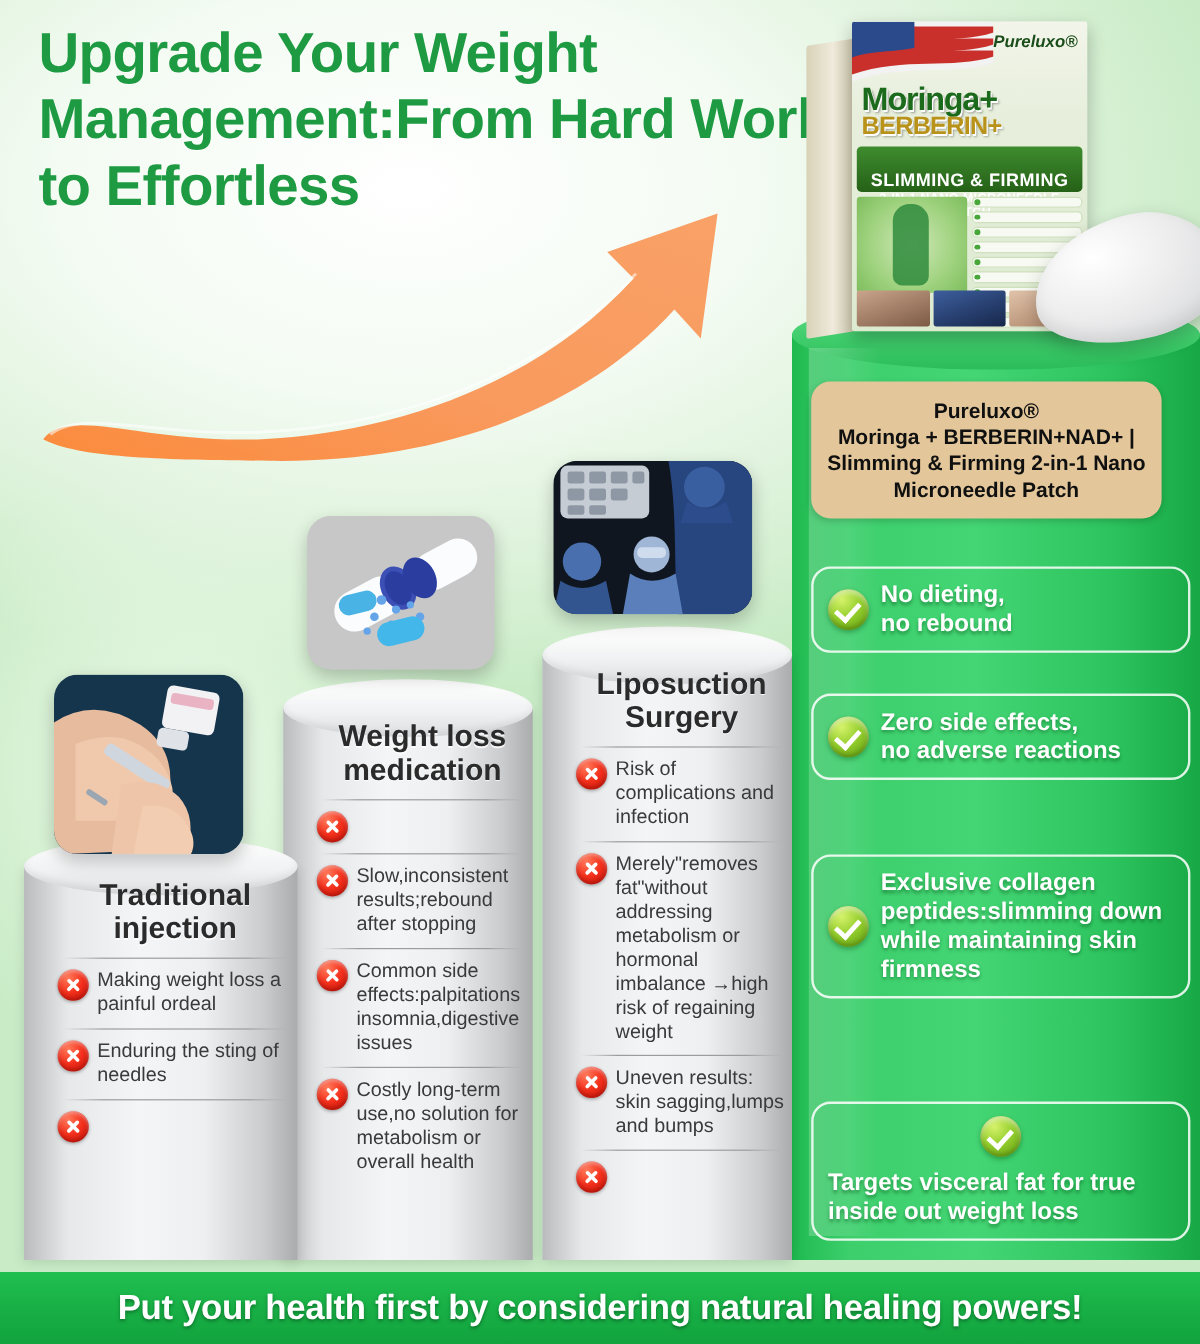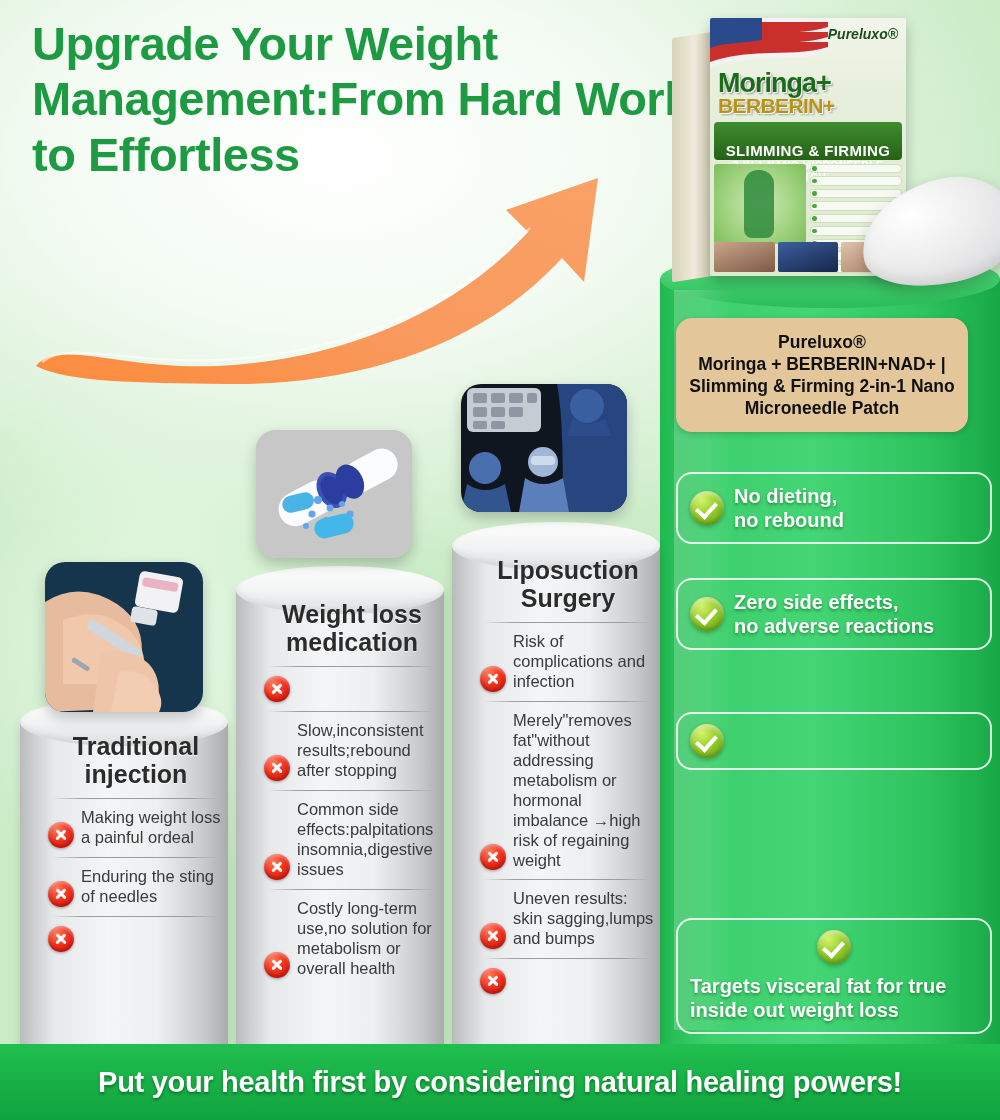--- a/index.html
+++ b/index.html
@@ -50,21 +50,21 @@
   }
   .pillar-inner{position:absolute;left:0;right:0;top:34px;bottom:0;padding:0 4px;box-sizing:border-box;margin-left:24px;}
 
   .pillar-title{
     text-align:center;font-weight:bold;color:#2b2b2b;
     font-size:25px;line-height:1.12;margin:0 0 10px 0;
     text-shadow:0 1px 0 rgba(255,255,255,.8);
   }
   .sep{height:1px;background:linear-gradient(90deg,rgba(150,150,150,0) 0%,#9a9c9e 18%,#9a9c9e 82%,rgba(150,150,150,0) 100%);margin:7px 4px;}
 
-  .neg-row{display:flex;align-items:flex-end;gap:7px;padding:2px 0;}
+  .neg-row{display:flex;align-items:flex-start;gap:7px;padding:2px 0;}
   .neg-row .txt{font-size:16.5px;line-height:1.21;color:#3a3a3a;flex:1;}
 
   .x-icon{
     width:26px;height:26px;flex:0 0 26px;border-radius:50%;
     background:radial-gradient(circle at 34% 28%,#ff7a5a 0%,#f4301c 48%,#c01408 100%);
     box-shadow:0 1px 3px rgba(0,0,0,.35), inset 0 -2px 4px rgba(120,0,0,.45), inset 0 2px 3px rgba(255,255,255,.45);
     position:relative;
   }
   .x-icon::before,.x-icon::after{
     content:"";position:absolute;left:50%;top:50%;width:13px;height:3.4px;border-radius:2px;background:#fff;
@@ -157,21 +157,21 @@
   .patch{
     position:absolute;left:860px;top:180px;width:160px;height:104px;
     background:radial-gradient(ellipse at 34% 28%,#ffffff 0%,#ededee 45%,#d3d4d6 100%);
     border-radius:58% 42% 46% 54% / 62% 56% 44% 38%;
     transform:rotate(-12deg);
     box-shadow:0 6px 16px rgba(0,0,0,.22), inset 0 -6px 12px rgba(0,0,0,.08);
   }
 
   
   .banner{
-    position:absolute;left:0;bottom:0;width:1000px;height:76px;
+    position:absolute;left:0;bottom:0;width:1000px;height:60px;
     background:linear-gradient(180deg,#21bf50 0%,#18b046 50%,#12a33e 100%);
     display:flex;align-items:center;justify-content:center;
   }
   .banner .btext{
     color:#fff;font-weight:bold;font-size:29px;letter-spacing:-0.3px;
     text-shadow:0 2px 3px rgba(0,60,20,.5);
   }
 </style>
 </head>
 <body>
@@ -255,20 +255,21 @@
   <div class="benefit" style="top:472px;">
     <span class="check-icon"></span>
     <span class="btxt">No dieting,<br>no rebound</span>
   </div>
   <div class="benefit" style="top:578px;">
     <span class="check-icon"></span>
     <span class="btxt">Zero side effects,<br>no adverse reactions</span>
   </div>
   <div class="benefit" style="top:712px;">
     <span class="check-icon"></span>
+    <span class="btxt">Exclusive collagen peptides:slimming down while maintaining skin firmness</span>
   </div>
   <div class="benefit" style="top:918px;flex-direction:column;">
     <span class="check-icon"></span>
     <span class="btxt">Targets visceral fat for true inside out weight loss</span>
   </div>
 
   <div class="pillar" style="left:452px;top:522px;width:208px;height:528px;">
     <div class="col-body"></div>
     <div class="col-top"></div>
     <div class="pillar-inner">
@@ -366,21 +367,21 @@
           <circle cx="70" cy="90" r="3"></circle>
           <circle cx="94" cy="84" r="3.6"></circle>
         <circle cx="50" cy="96" r="3"></circle>
           <circle cx="64" cy="100" r="3.4"></circle>
       </g>
       <rect x="26" y="64" width="32" height="17" rx="8.5" fill="#49b3e5" transform="rotate(-14 42 72)"></rect>
       <rect x="58" y="86" width="40" height="20" rx="10" fill="#43b6ea" transform="rotate(-14 78 96)"></rect>
     </svg>
   </div>
 
-  <div class="pillar" style="left:20px;top:698px;width:208px;height:352px;">
+  <div class="pillar" style="left:20px;top:698px;width:228px;height:352px;">
     <div class="col-body"></div>
     <div class="col-top"></div>
     <div class="pillar-inner">
       <div class="pillar-title">Traditional injection</div>
       <div class="sep"></div>
       <div class="neg-row">
         <span class="x-icon"></span>
         <span class="txt">Making weight loss a painful ordeal</span>
       </div>
       <div class="sep"></div>

